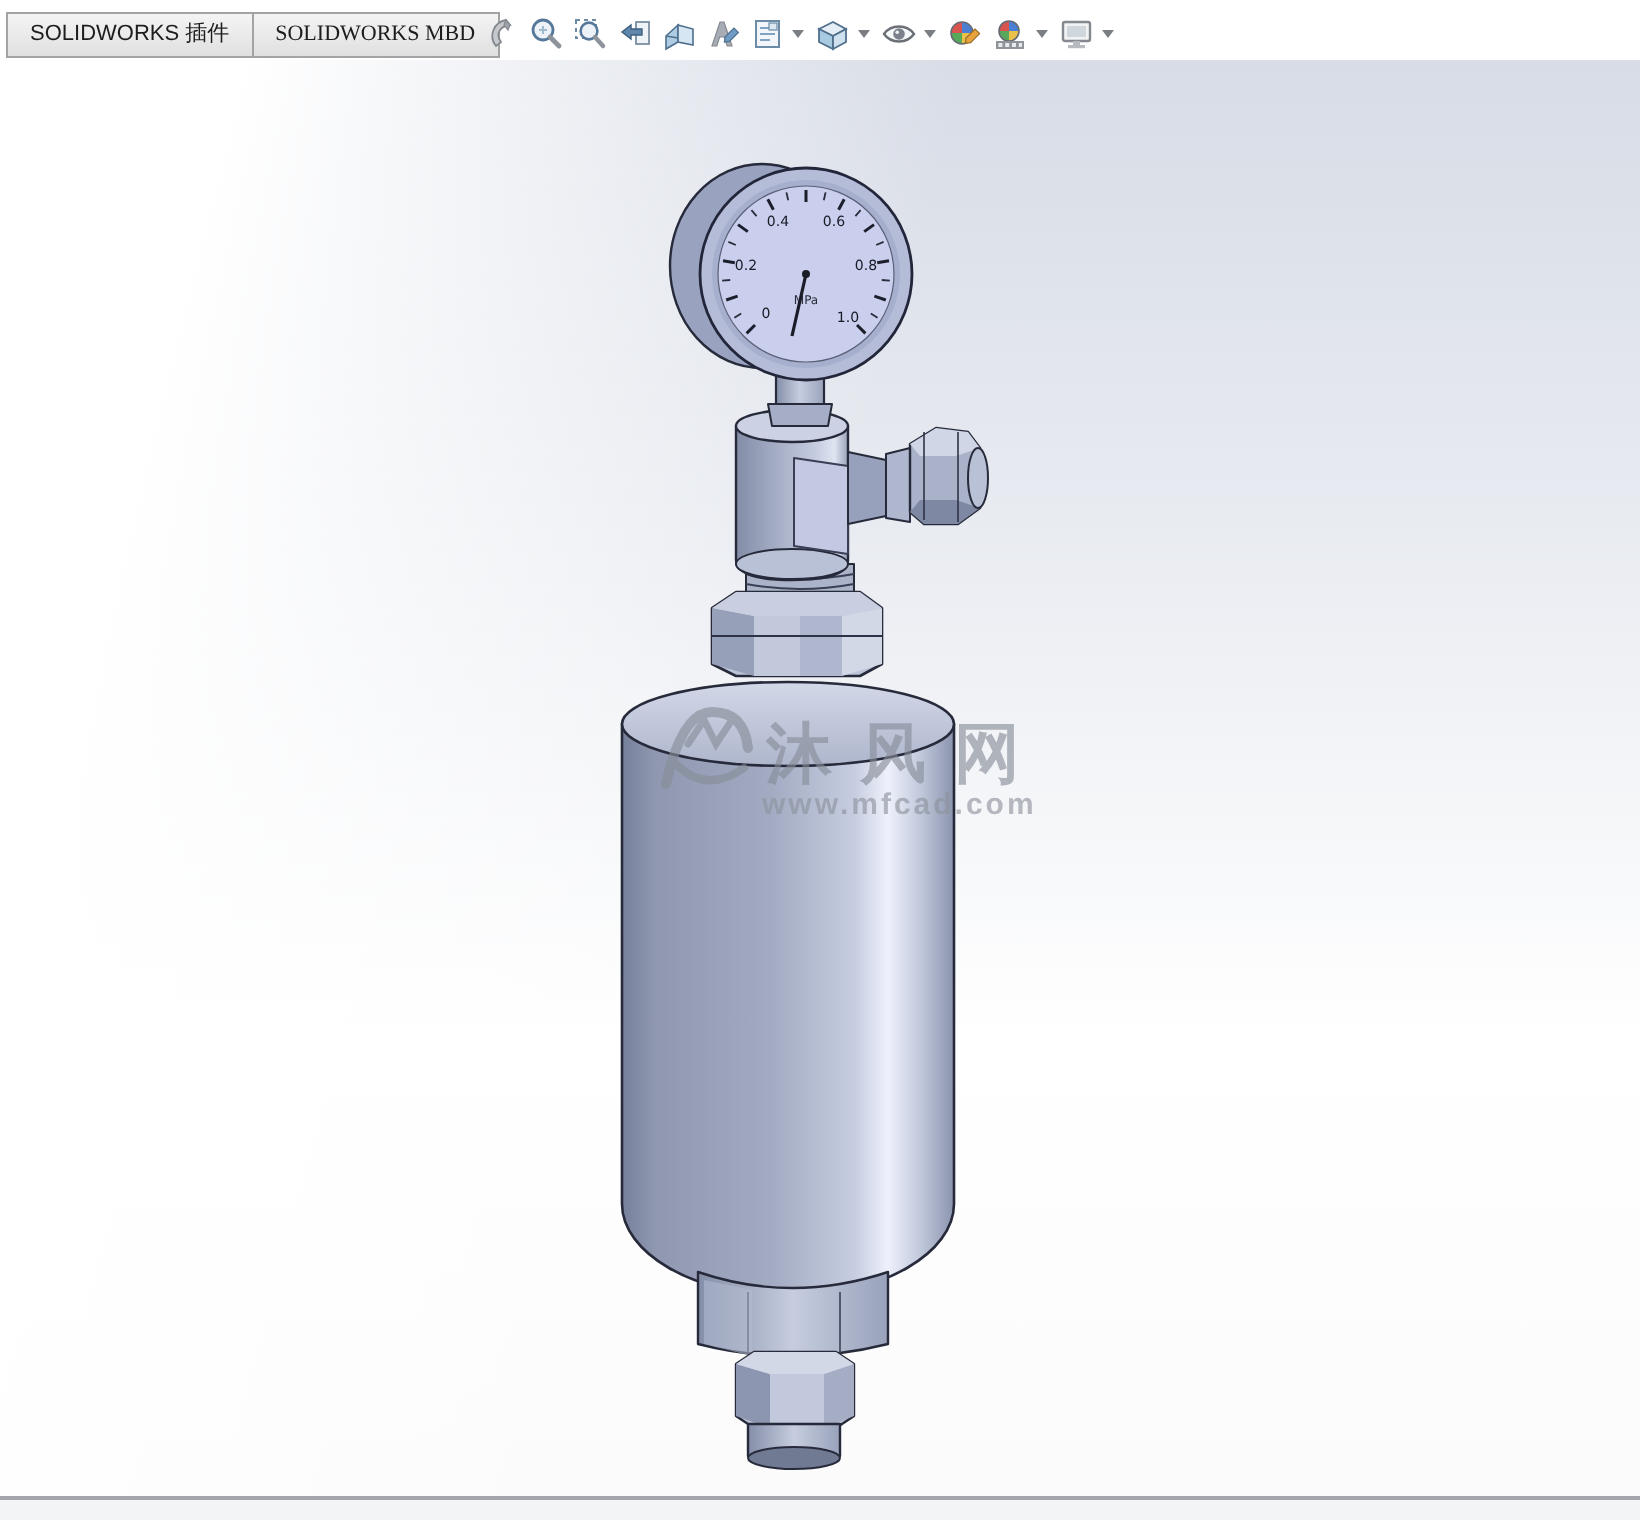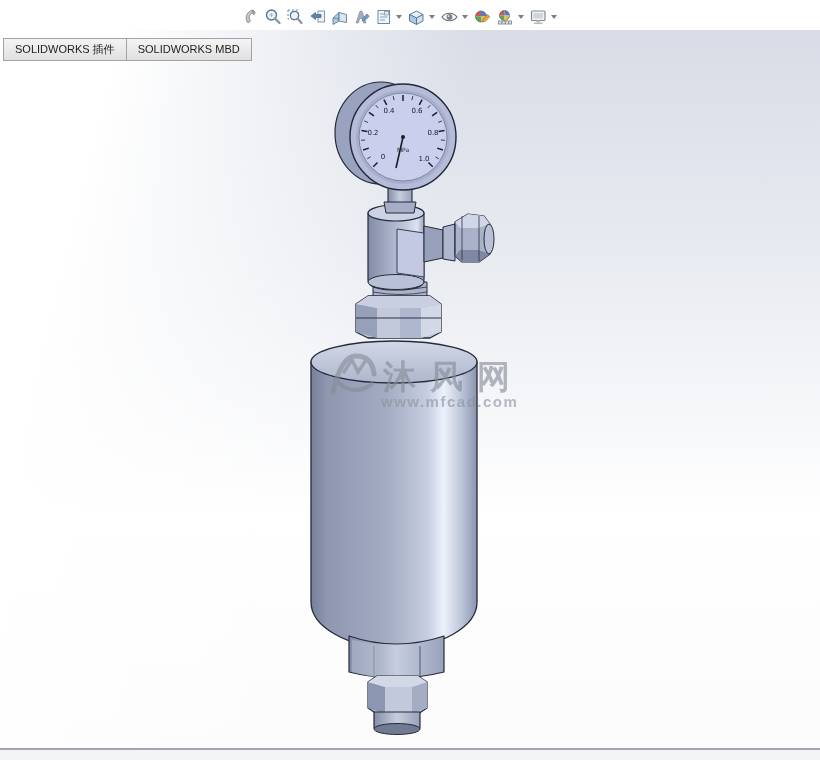--- a/index.html
+++ b/index.html
@@ -4,22 +4,22 @@
 <style>
   * { margin:0; padding:0; box-sizing:border-box; }
   html,body { width:820px; height:760px; overflow:hidden;
     font-family:"Liberation Sans", sans-serif; background:#fff; }
   #stage { position:relative; width:820px; height:760px; }
 
   
   .topbar { position:absolute; top:0; left:0; right:0; height:30px; background:#ffffff; z-index:30; }
   .tabs { position:absolute; left:3px; top:6px; display:flex; }
   .tab { height:23px; line-height:21px; padding:0 11px; font-size:11px; color:#1d1d1d;
-    background:linear-gradient(#f4f4f4,#e0e0e0); border:1px solid #a3a3a3; white-space:nowrap;margin-top:32px; }
-  .tab + .tab { border-left:none; }
+    background:linear-gradient(#f4f4f4,#e0e0e0); border:1px solid #a3a3a3; white-space:nowrap; }
+  .tab + .tab { border-left:none;font-family:Liberation Serif, serif; }
 
   .hud { position:absolute; left:240px; top:6px; display:flex; align-items:center; z-index:31; }
   .hbtn { height:22px; display:flex; align-items:center; padding:0 2px; cursor:default; }
   .hbtn svg { display:block; }
   .caret { width:0; height:0; border-left:3px solid transparent; border-right:3px solid transparent;
     border-top:4px solid #7a7d82; margin:0 3px 0 1px; }
 
   
   .viewport { position:absolute; top:30px; left:0; right:0; bottom:12px;
     background:

